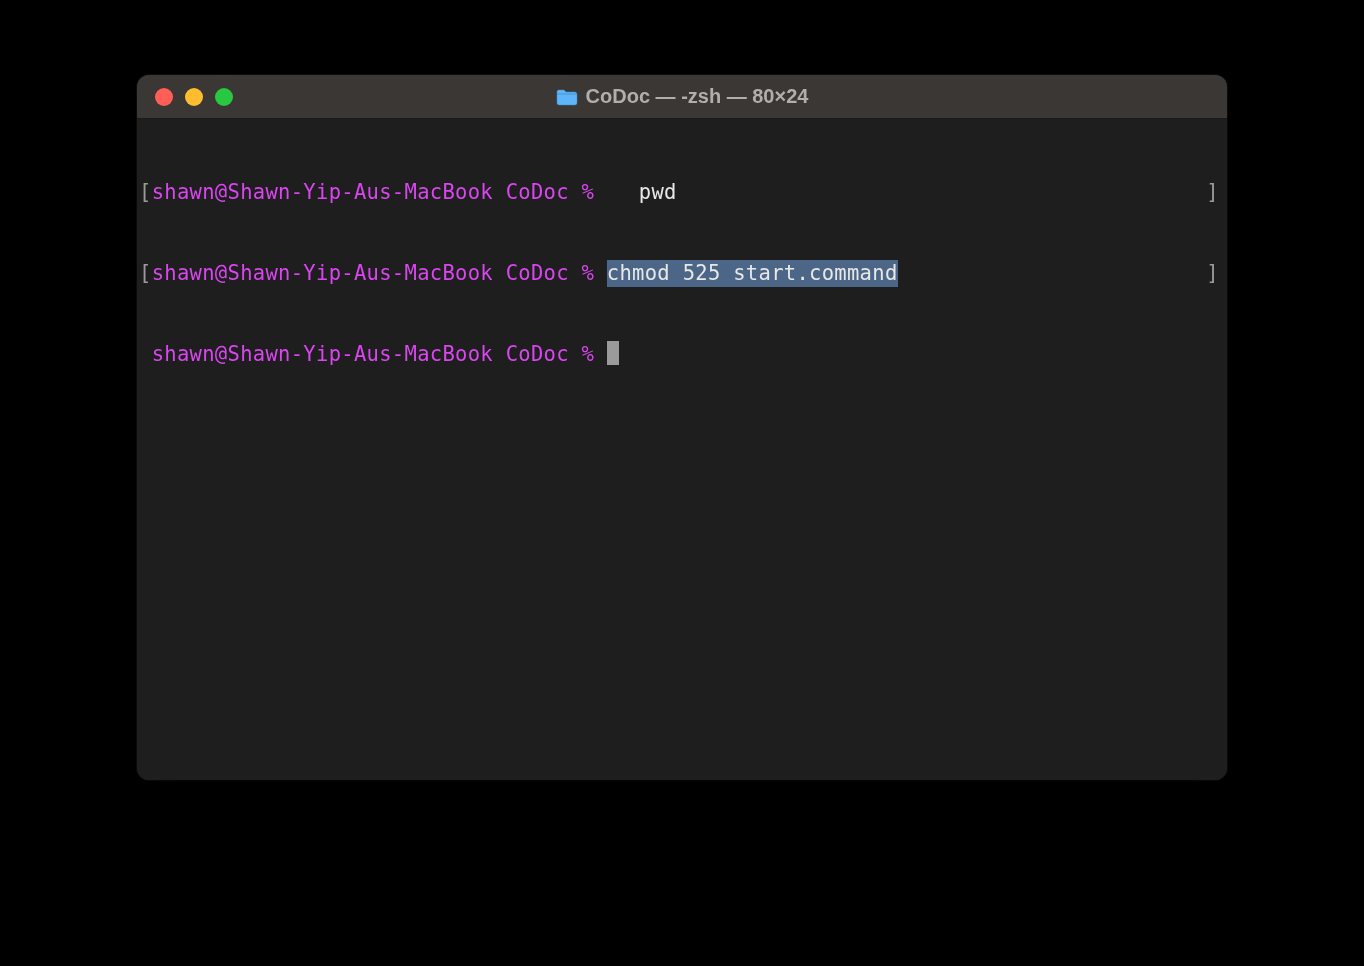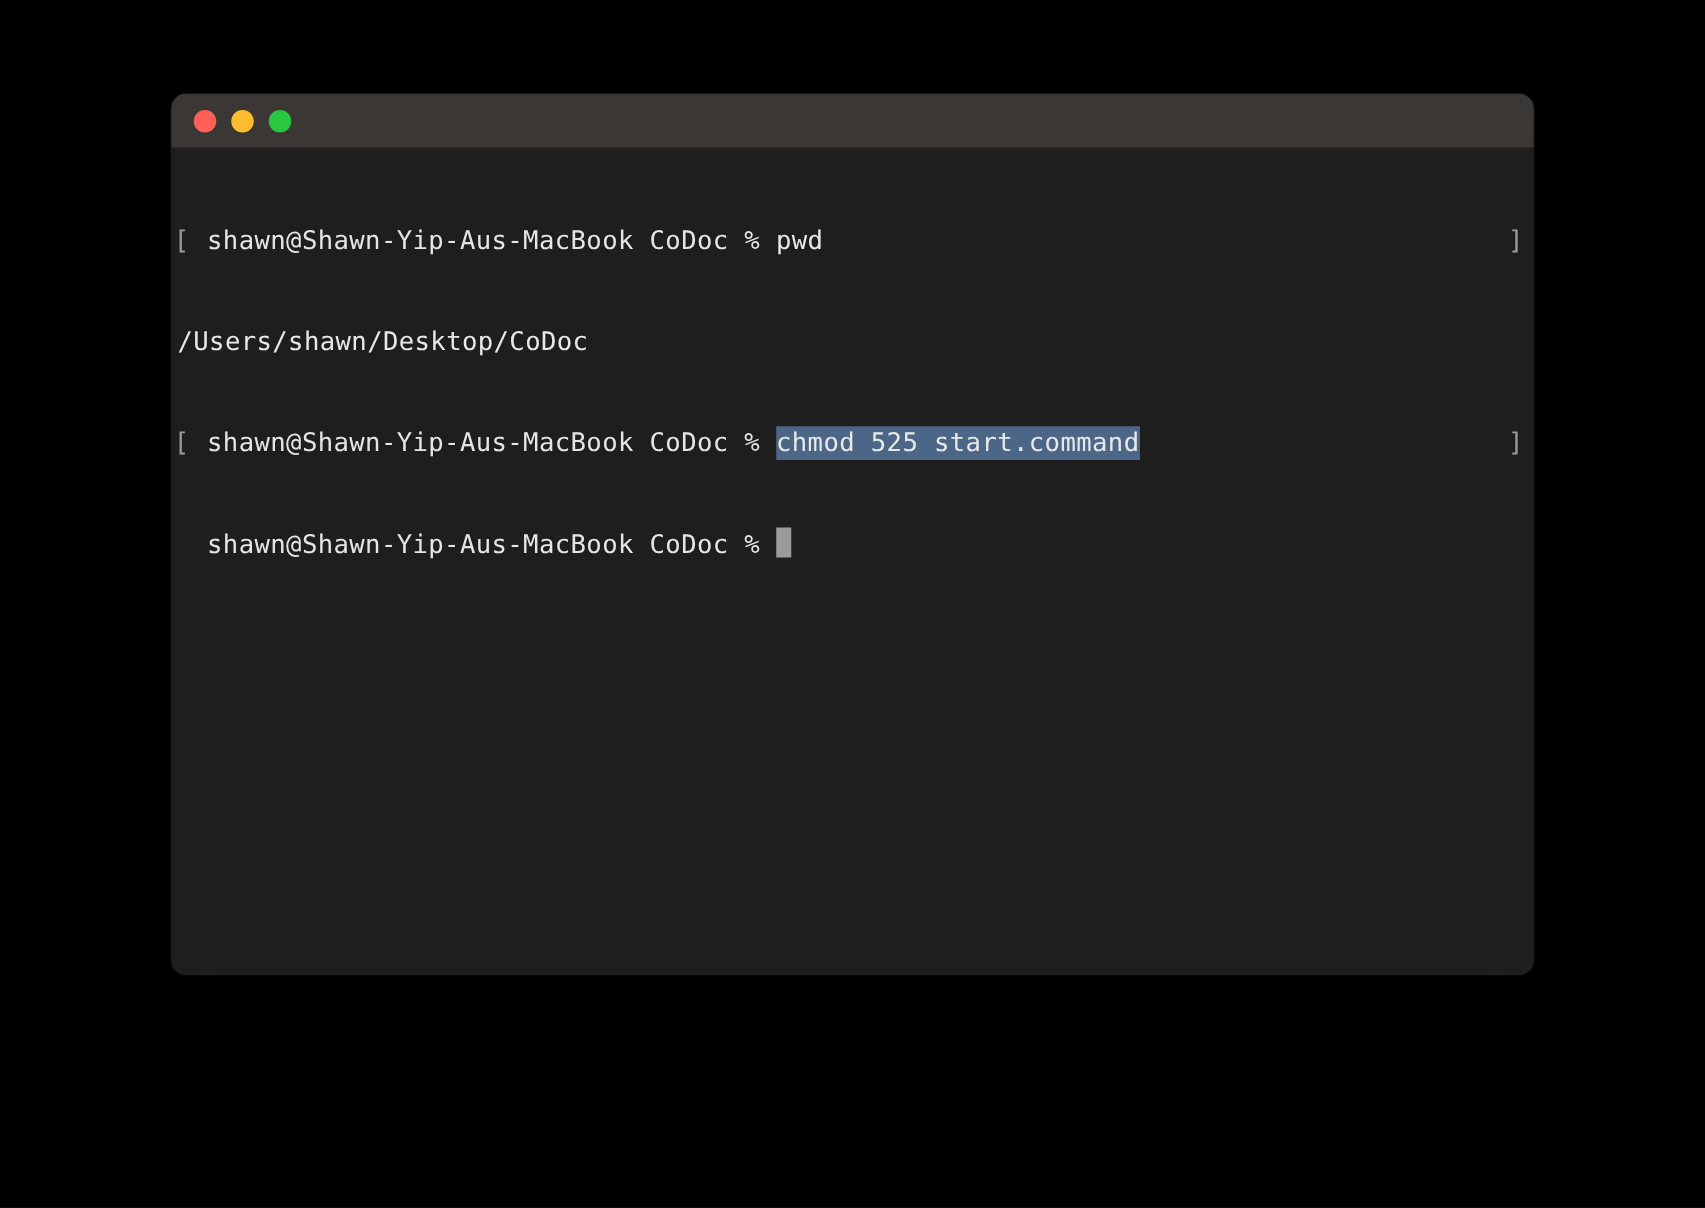--- a/index.html
+++ b/index.html
@@ -92,25 +92,25 @@
     }
     .bracket {
       color: #9a9a9a;
     }
     .bracket-right {
       color: #9a9a9a;
       position: absolute;
       right: 6px;
     }
     .prompt {
-      color: #e5e5e5;
-      margin-left: 14px;
+      color: #d946ef;
     }
     .cmd {
       color: #e8e8e8;
+      margin-left: 32px;
     }
     .highlighted {
       background: #4b6686;
       color: #e8e8e8;
     }
     .cursor {
       display: inline-block;
       width: 12px;
       height: 24px;
       background: #9b9b9b;
@@ -125,20 +125,28 @@
 </head>
 <body>
 
 <div class="terminal-window">
   <div class="title-bar">
     <div class="traffic-lights">
       <div class="traffic-light tl-close"></div>
       <div class="traffic-light tl-min"></div>
       <div class="traffic-light tl-max"></div>
     </div>
+    <div class="title-content">
+      <span class="folder-icon">
+        <svg viewBox="0 0 22 18">
+          <path d="M1 4 C1 2.5 2 2 3 2 L8 2 L10 4 L19 4 C20 4 21 5 21 6 L21 15 C21 16 20 17 19 17 L3 17 C2 17 1 16 1 15 Z" fill="#5eb5f7" stroke="#3a8dd4" stroke-width="0.5"></path>
+          <path d="M1 6 L21 6" stroke="#3a8dd4" stroke-width="0.8"></path>
+        </svg>
+      </span>
+      <span class="window-title">CoDoc — -zsh — 80×24</span>
+    </div>
   </div>
   <div class="terminal-body">
     <div class="term-line"><span class="bracket">[</span><span class="prompt">shawn@Shawn-Yip-Aus-MacBook CoDoc % </span><span class="cmd">pwd</span><span class="bracket-right">]</span></div>
-    <div class="term-line"><span class="output">/Users/shawn/Desktop/CoDoc</span></div>
     <div class="term-line"><span class="bracket">[</span><span class="prompt">shawn@Shawn-Yip-Aus-MacBook CoDoc % </span><span class="highlighted">chmod 525 start.command</span><span class="bracket-right">]</span></div>
     <div class="term-line"><span> </span><span class="prompt">shawn@Shawn-Yip-Aus-MacBook CoDoc % </span><span class="cursor"></span></div>
   </div>
 </div>
 
 </body></html>

